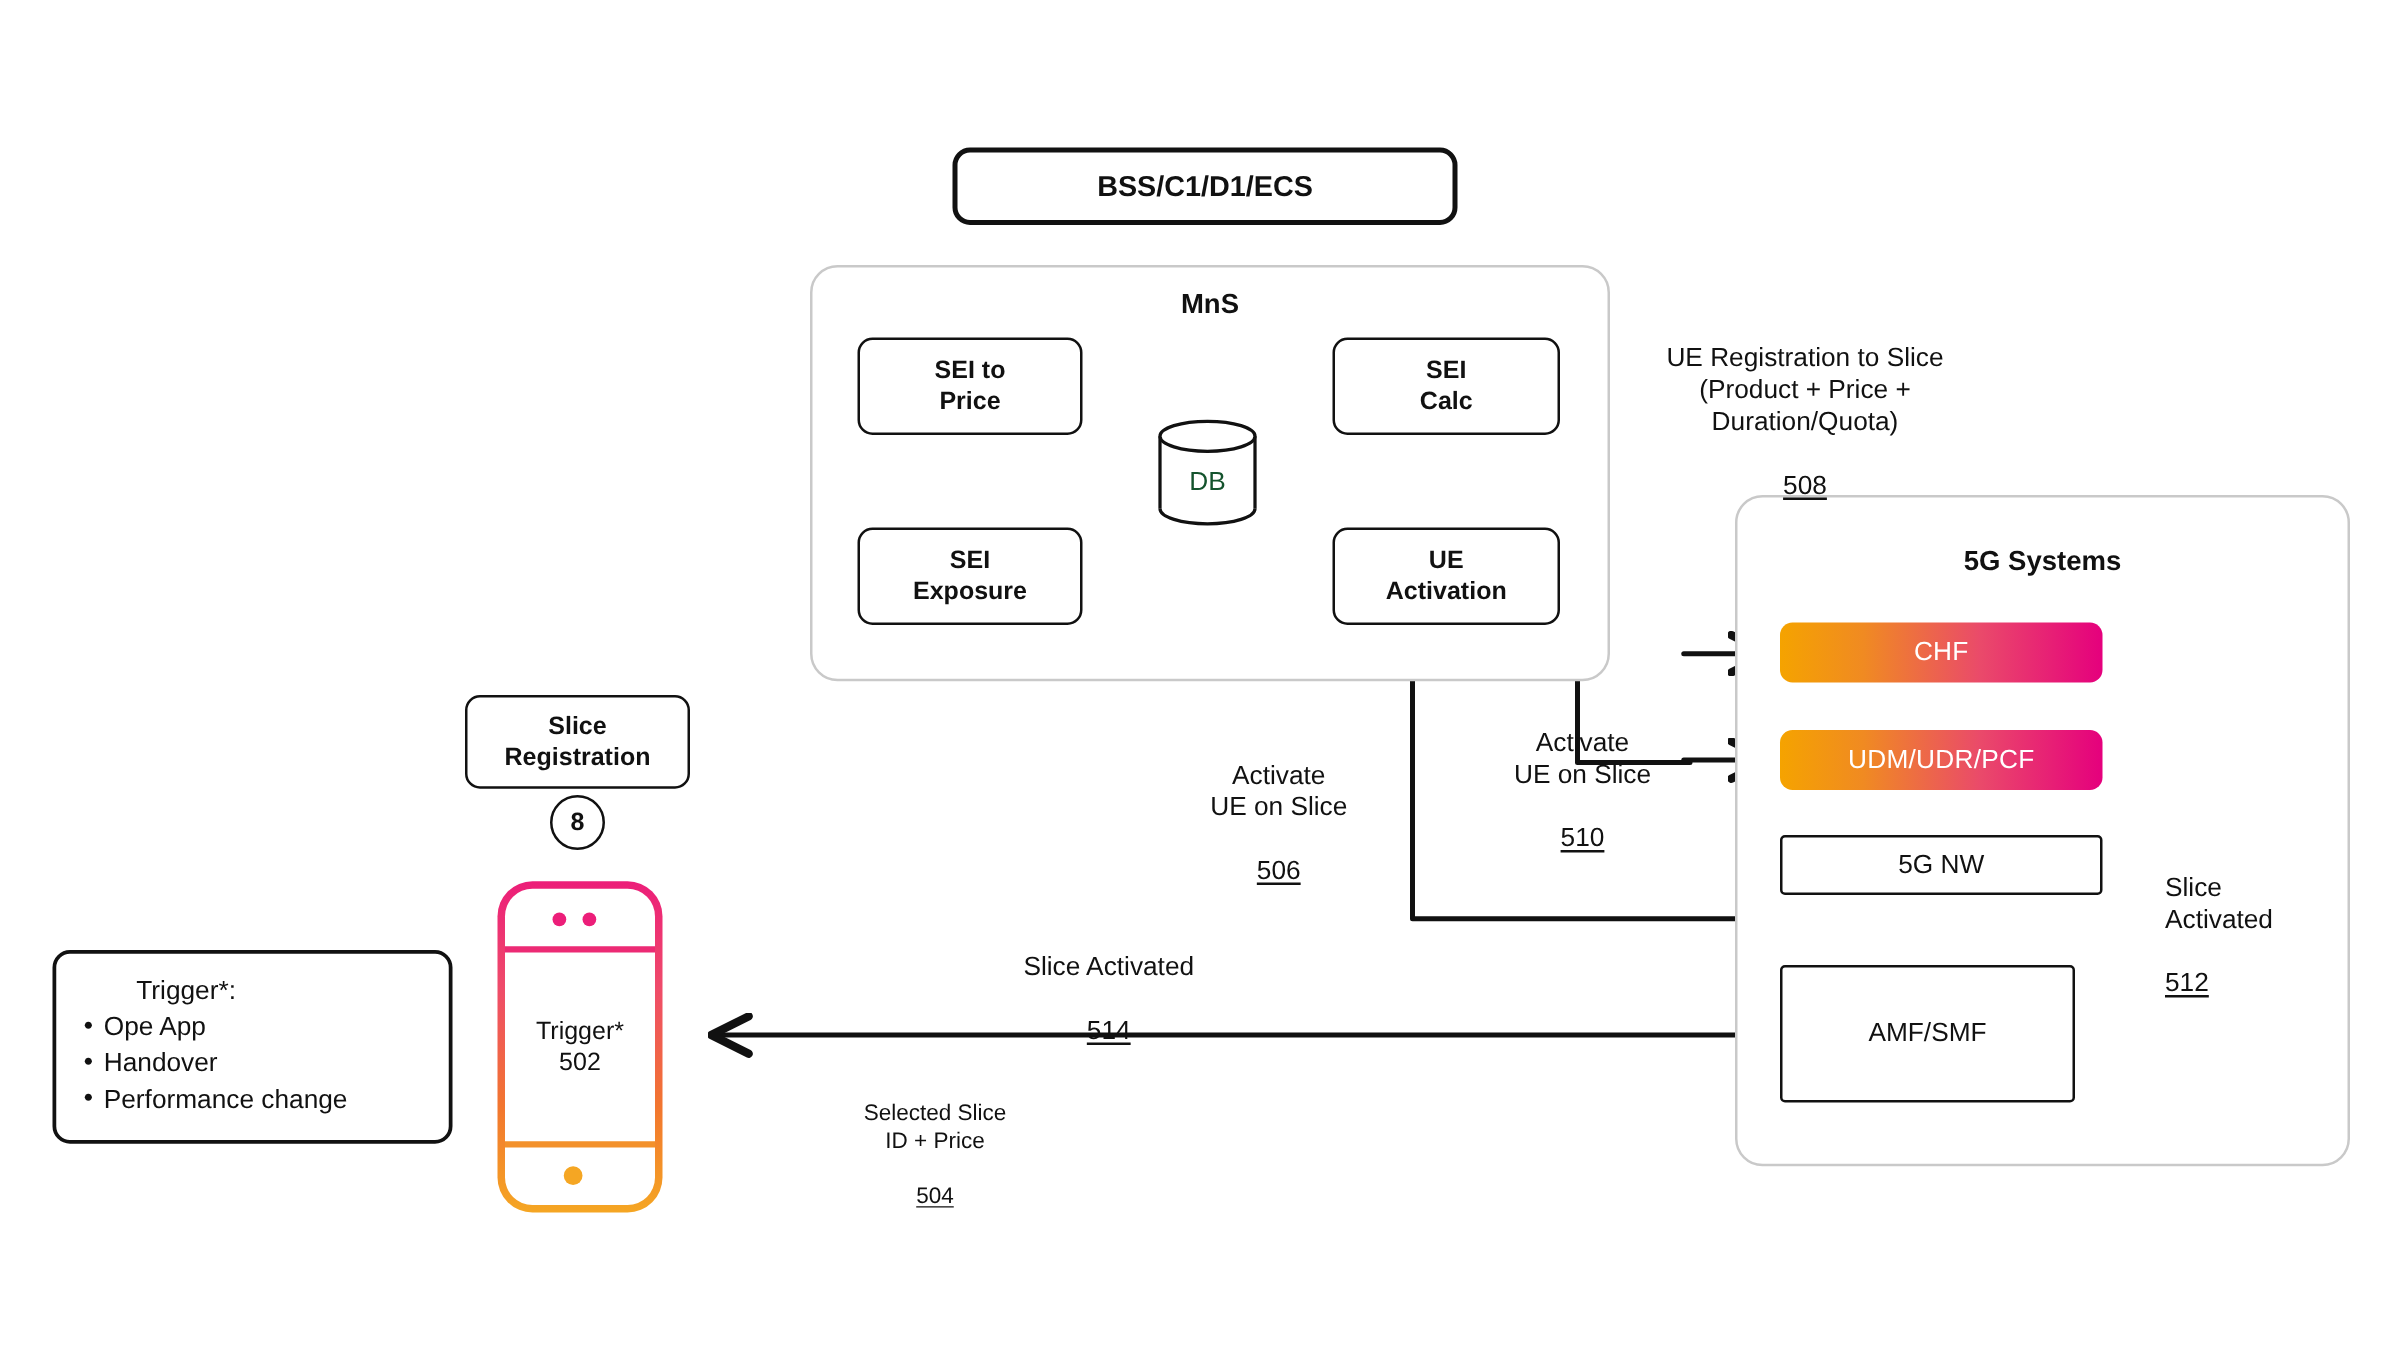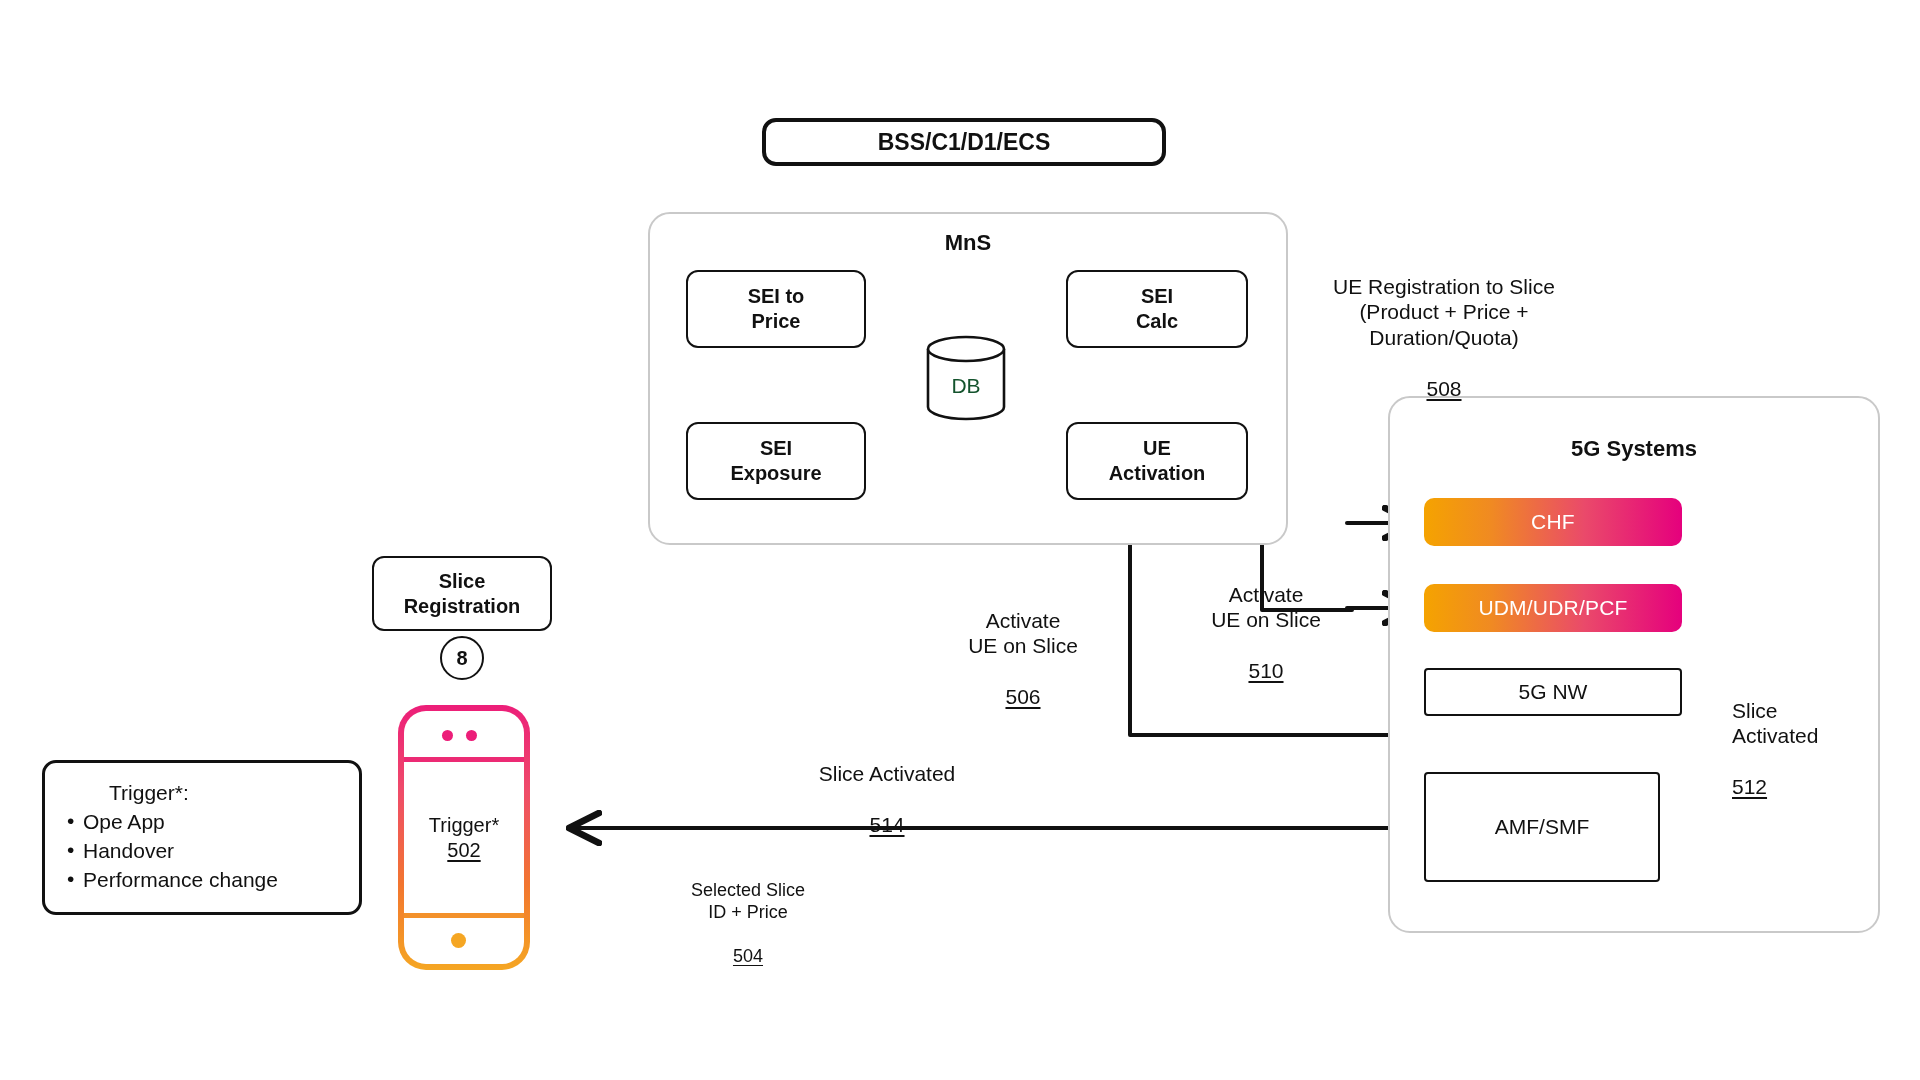--- a/index.html
+++ b/index.html
@@ -195,21 +195,21 @@
       <path d="M 1560 735 L 1130 735 L 1130 475" marker-end="url(#arrow)"></path>
 
       <path d="M 1560 735 L 1560 755" marker-end="url(#arrow)"></path>
 
       <path d="M 1686 608 L 1722 608 L 1722 828 L 1700 828" marker-end="url(#arrow)"></path>
 
       <path d="M 1412 828 L 572 828" marker-end="url(#arrow)"></path>
     </g>
   </svg>
 
-  <div class="node box-strong" style="left:762px; top:118px; width:404px; height:48px; font-size:23px;">
+  <div class="node box-strong" style="left:762px; top:118px; width:404px; height:62px; font-size:23px;">
     <span>BSS/C1/D1/ECS</span>
   </div>
 
   <div class="panel" style="left:648px; top:212px; width:640px; height:333px;">
     <div class="panel-title" style="top:16px; font-size:22px;">MnS</div>
   </div>
 
   <div class="node box-thin" style="left:686px; top:270px; width:180px; height:78px; font-size:20px; line-height:1.25;">
     <span style="white-space:pre-line;">SEI to
 Price</span>
@@ -269,21 +269,21 @@
   </div>
 
   <div class="phone" style="left:398px; top:705px; width:132px; height:265px;">
     <div class="phone-inner">
       <span class="phone-dot dot-a"></span>
       <span class="phone-dot dot-b"></span>
       <span class="phone-dot dot-home"></span>
       <div class="phone-screen" style="font-size:20px;">
         <span>
           <span>Trigger*</span><br>
-          <span class="ref" style="text-decoration:underline; text-underline-offset:3px;">502</span>
+          <span class="ref" style="text-underline-offset:3px;">502</span>
         </span>
       </div>
     </div>
   </div>
 
   <div class="bullets" style="left:42px; top:760px; width:320px; height:155px; font-size:21px;">
     <span class="hdr">Trigger*:</span>
     <ul>
       <li>Ope App</li>
       <li>Handover</li>

